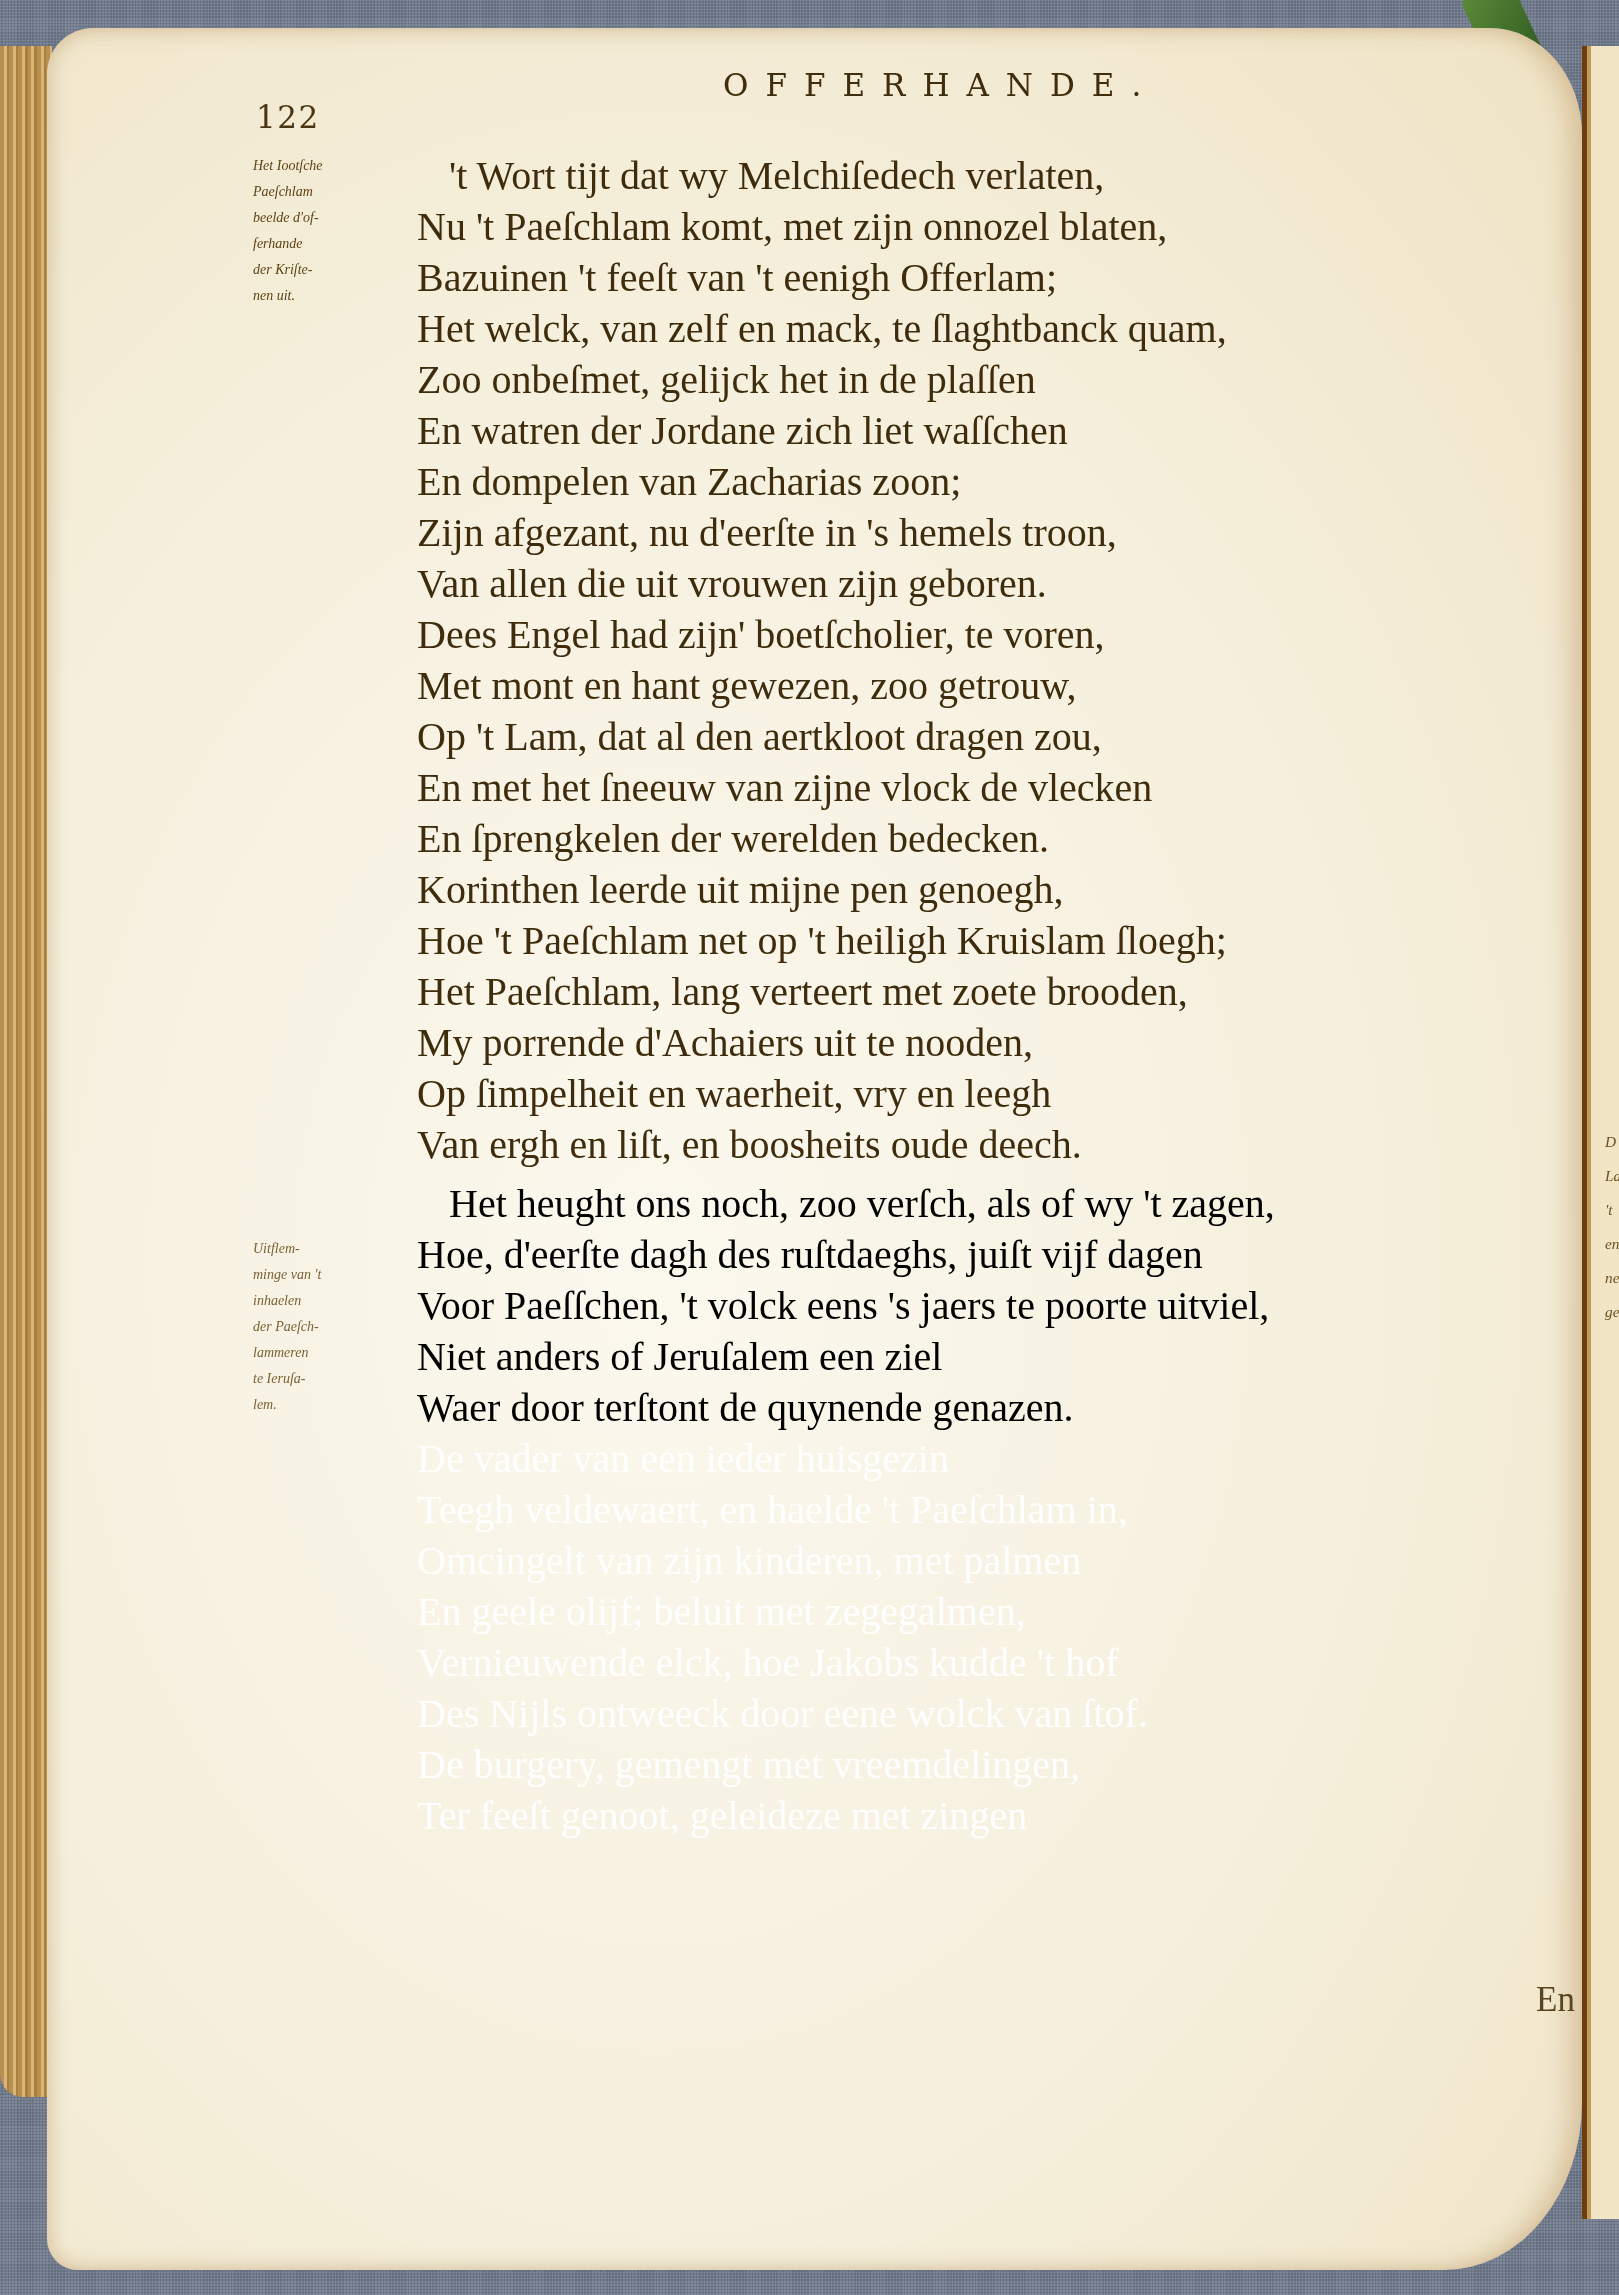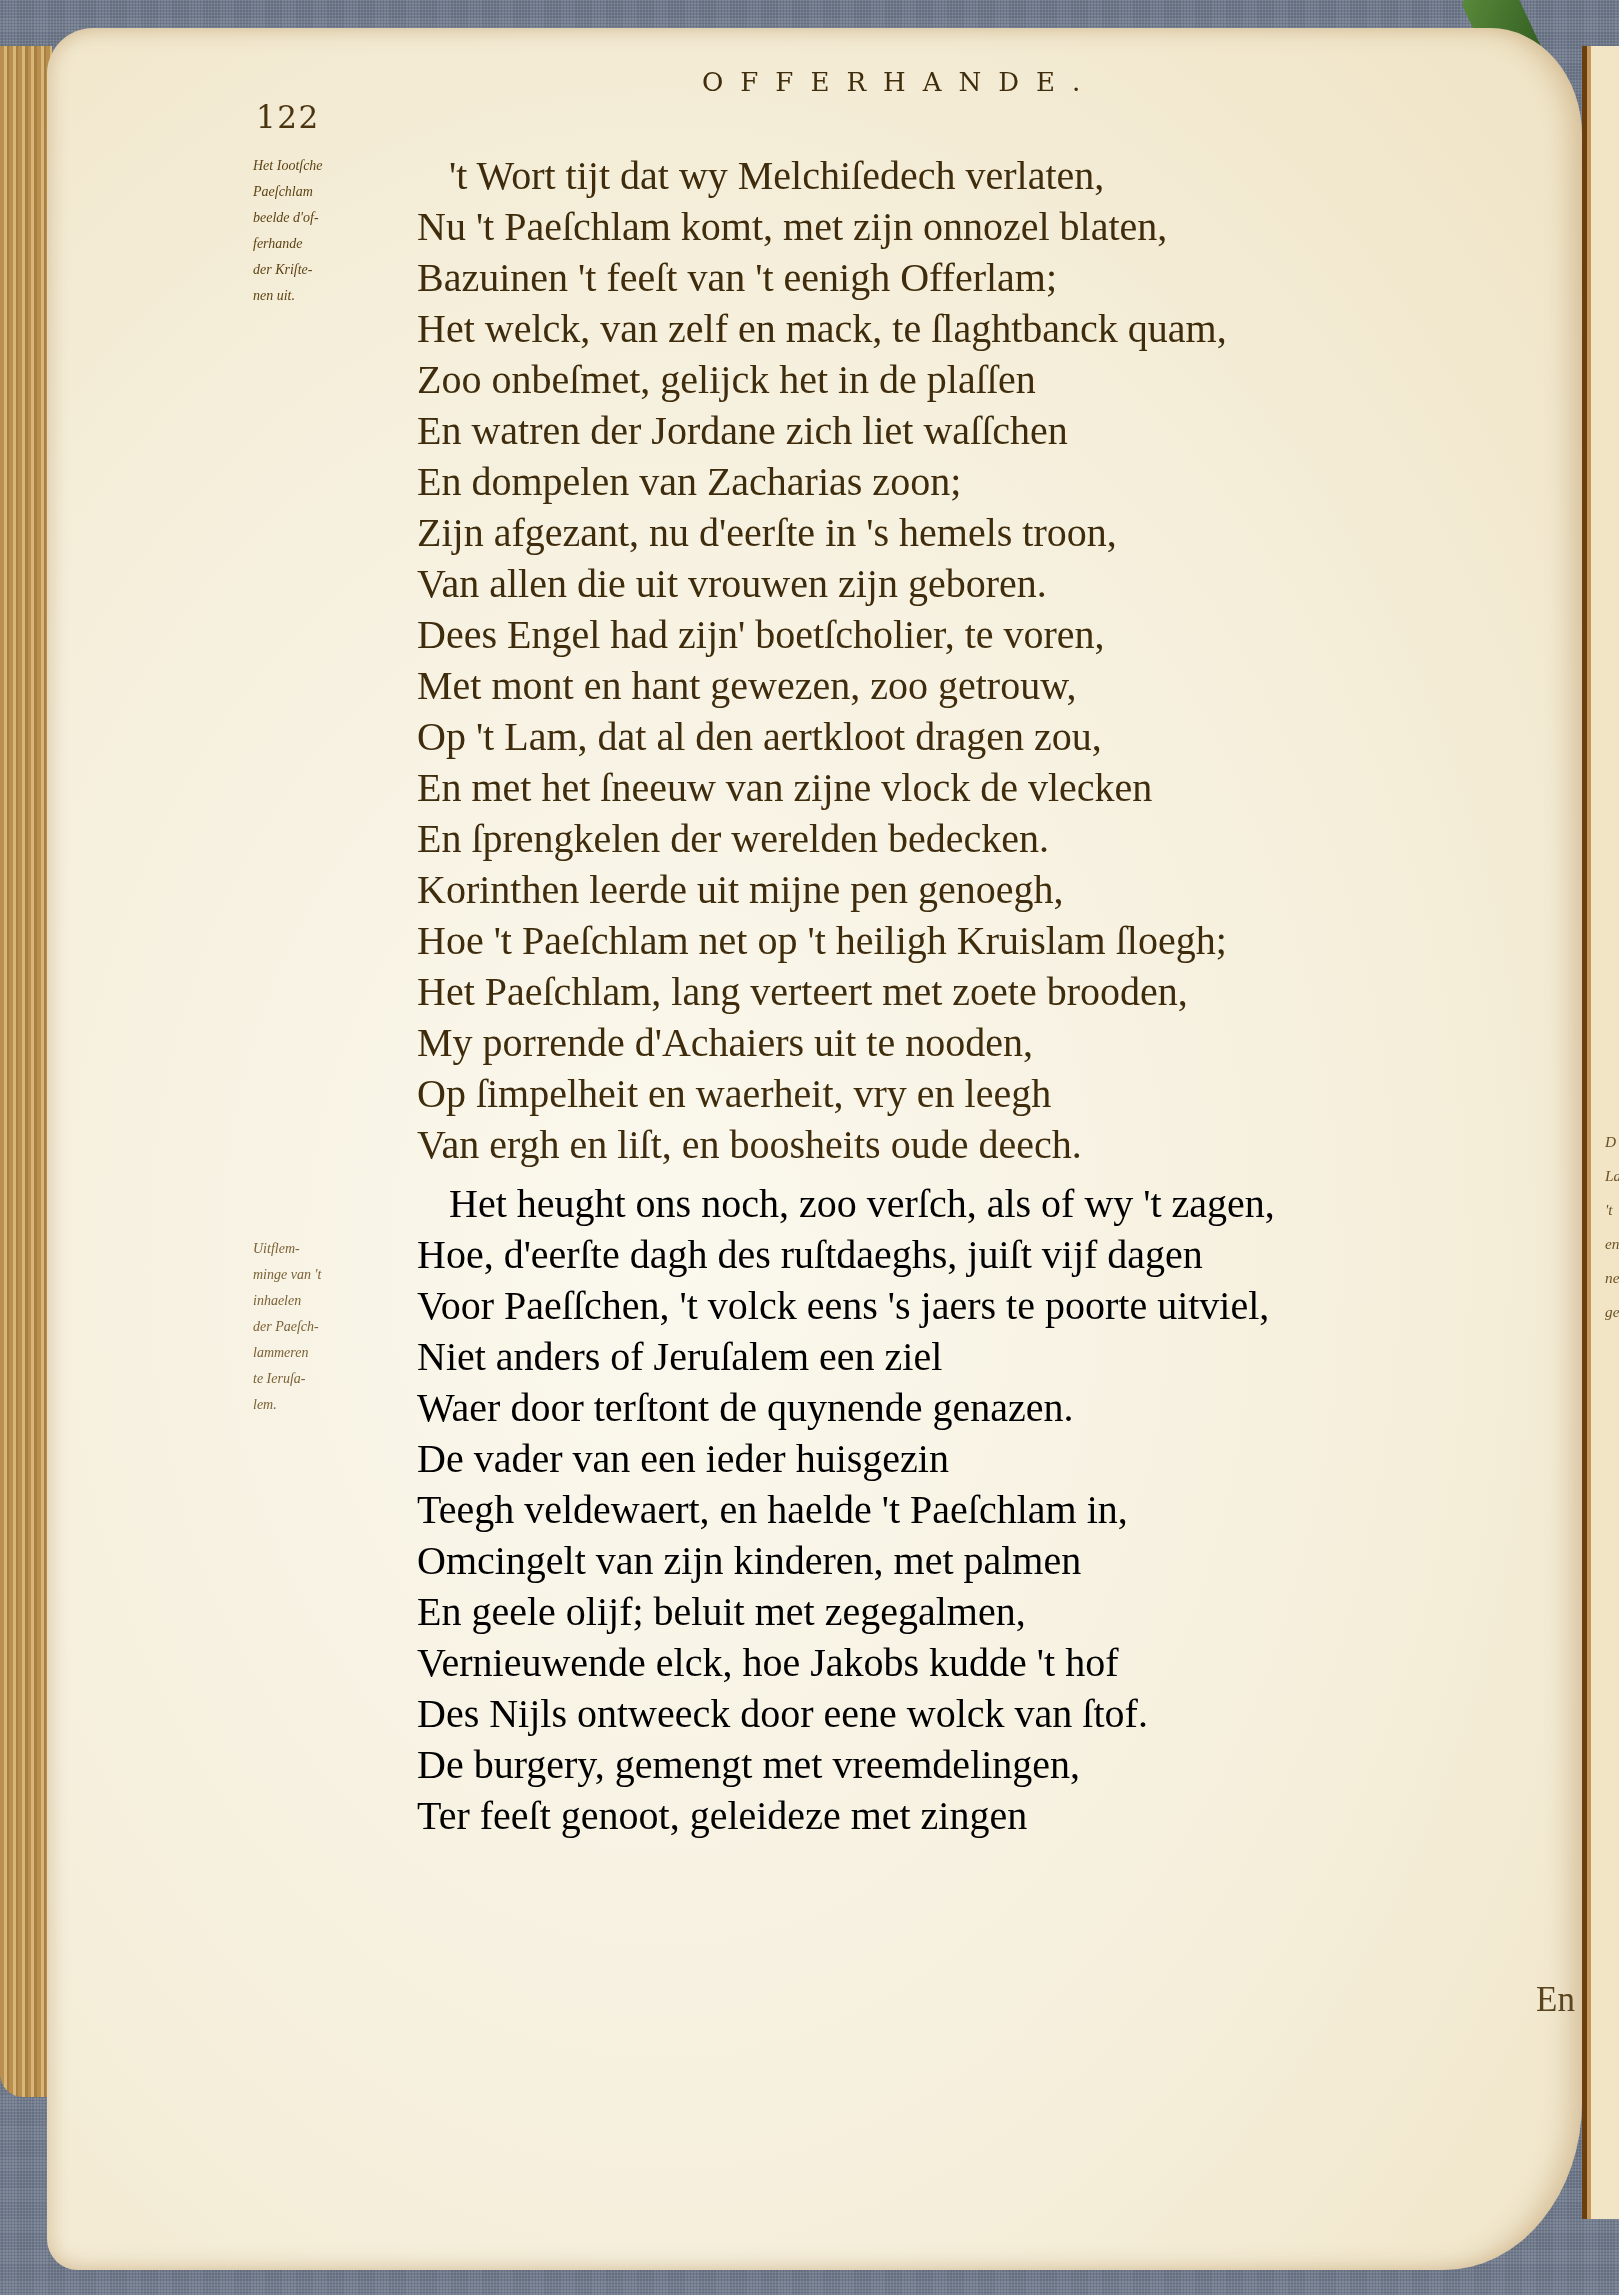--- a/index.html
+++ b/index.html
@@ -34,40 +34,40 @@
     }
     .gutter {
       position: absolute; left: 1582px; top: 46px; width: 37px; height: 2173px;
       background: linear-gradient(90deg, #6b3e12 0 4.6px, #c49a5c 4.6px 9.2px, #f1e5c6 9.2px 100%);
     }
     .page-number {
       position: absolute; left: 256px; top: 99px;
       font-size: 31px; color: #4a3510; letter-spacing: 1.5px;
     }
     .running-title {
-      position: absolute; left: 702px; top: 67px;
-      font-size: 26px; color: #3f2d0c; letter-spacing: 17px;
+      position: absolute; left: 723px; top: 67px;
+      font-size: 31px; color: #3f2d0c; letter-spacing: 17px;
     }
     .margin-note {
       position: absolute; left: 253px;
       font-family: "Liberation Serif", serif; font-style: italic;
       font-size: 14px; line-height: 26px; color: #5d4314;
     }
     .margin-note .ln { display: block; white-space: nowrap; }
     .note-1 { top: 153px; }
     .note-2 { top: 1236px; color: #7a6035; }
     .poem {
       position: absolute; left: 417px; top: 142px; width: 1163px;
       font-family: "Liberation Serif", serif;
       font-size: 40px; line-height: 51px; color: #3e2c0c;
     }
     .poem .line { display: block; white-space: nowrap; }
     .poem .indent { padding-left: 32px; margin-top: 8px; }
     .poem .fade-1 { color: #000000; }
-    .poem .fade-2 { color: #000000; }
+    .poem .fade-2 { color: #ffffff; }
     .catchword {
       position: absolute; left: 1536px; top: 1980px;
       font-family: "Liberation Serif", serif; font-size: 35px; color: #5a4520;
     }
     .next-page-margin {
       position: absolute; left: 1605px; top: 1125px;
       font-family: "Liberation Serif", serif; font-style: italic;
       font-size: 15.3px; line-height: 34px; color: #6b5020; width: 13.8px; overflow: hidden;
     }
     .next-page-margin span { display: block; }

